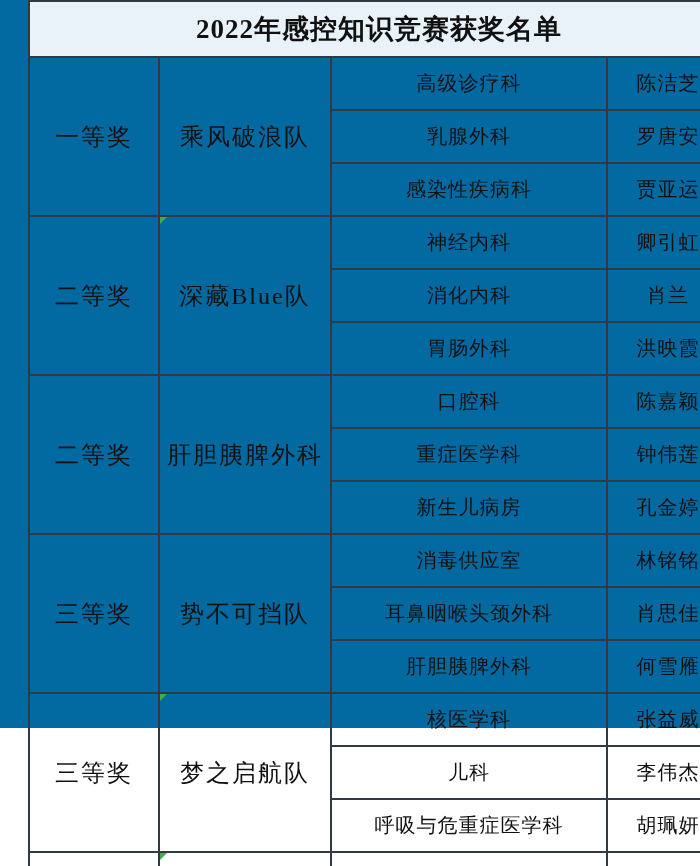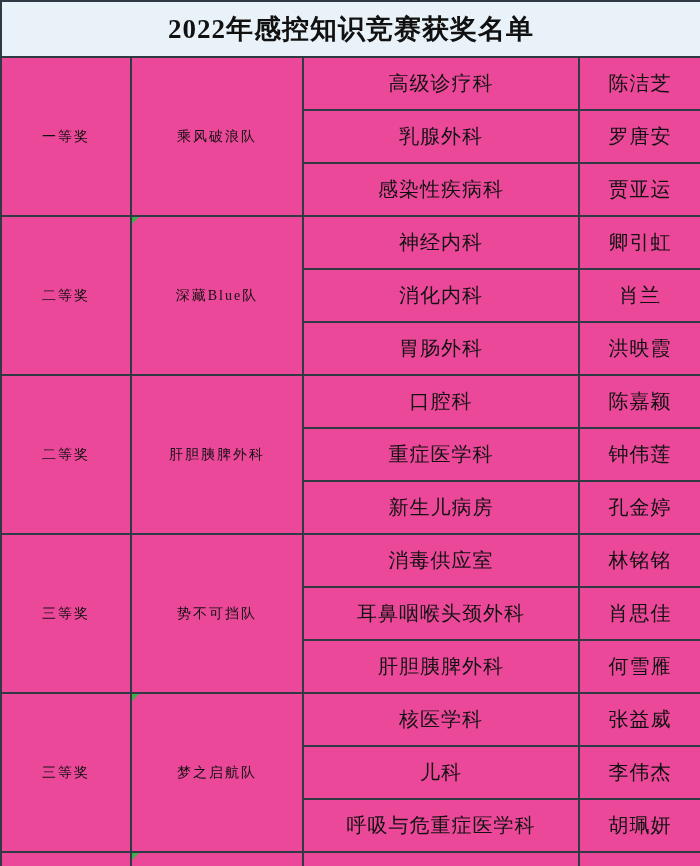--- a/index.html
+++ b/index.html
@@ -9,23 +9,24 @@
   }
   body {
     width: 700px;
     height: 866px;
     font-family: "Liberation Sans", sans-serif;
     color: #000000;
     overflow: hidden;
   }
   .sheet {
     width: 700px;
-    height: 866px;
+    height: 728px;
     box-sizing: border-box;
-    background: #ec4899;
+    background: #0369a1;
+    padding-left: 28px;
   }
   table.award-table {
     width: 700px;
     border-collapse: collapse;
     table-layout: fixed;
   }
   table.award-table td {
     border: 2px solid #2f3a45;
     padding: 0;
     text-align: center;
@@ -43,21 +44,21 @@
     letter-spacing: 1px;
     text-align: center;
     vertical-align: middle;
   }
   .col-award { width: 130px; }
   .col-team  { width: 172px; }
   .col-dept  { width: 276px; }
   .col-name  { width: 122px; }
 
   .award-cell, .team-cell {
-    font-size: 14px;
+    font-size: 24px;
     letter-spacing: 2px;
     color: #111111;
   }
   .team-cell {
     font-weight: normal;
   }
   .dept-cell {
     font-size: 20px;
     letter-spacing: 1px;
     height: 51px;

